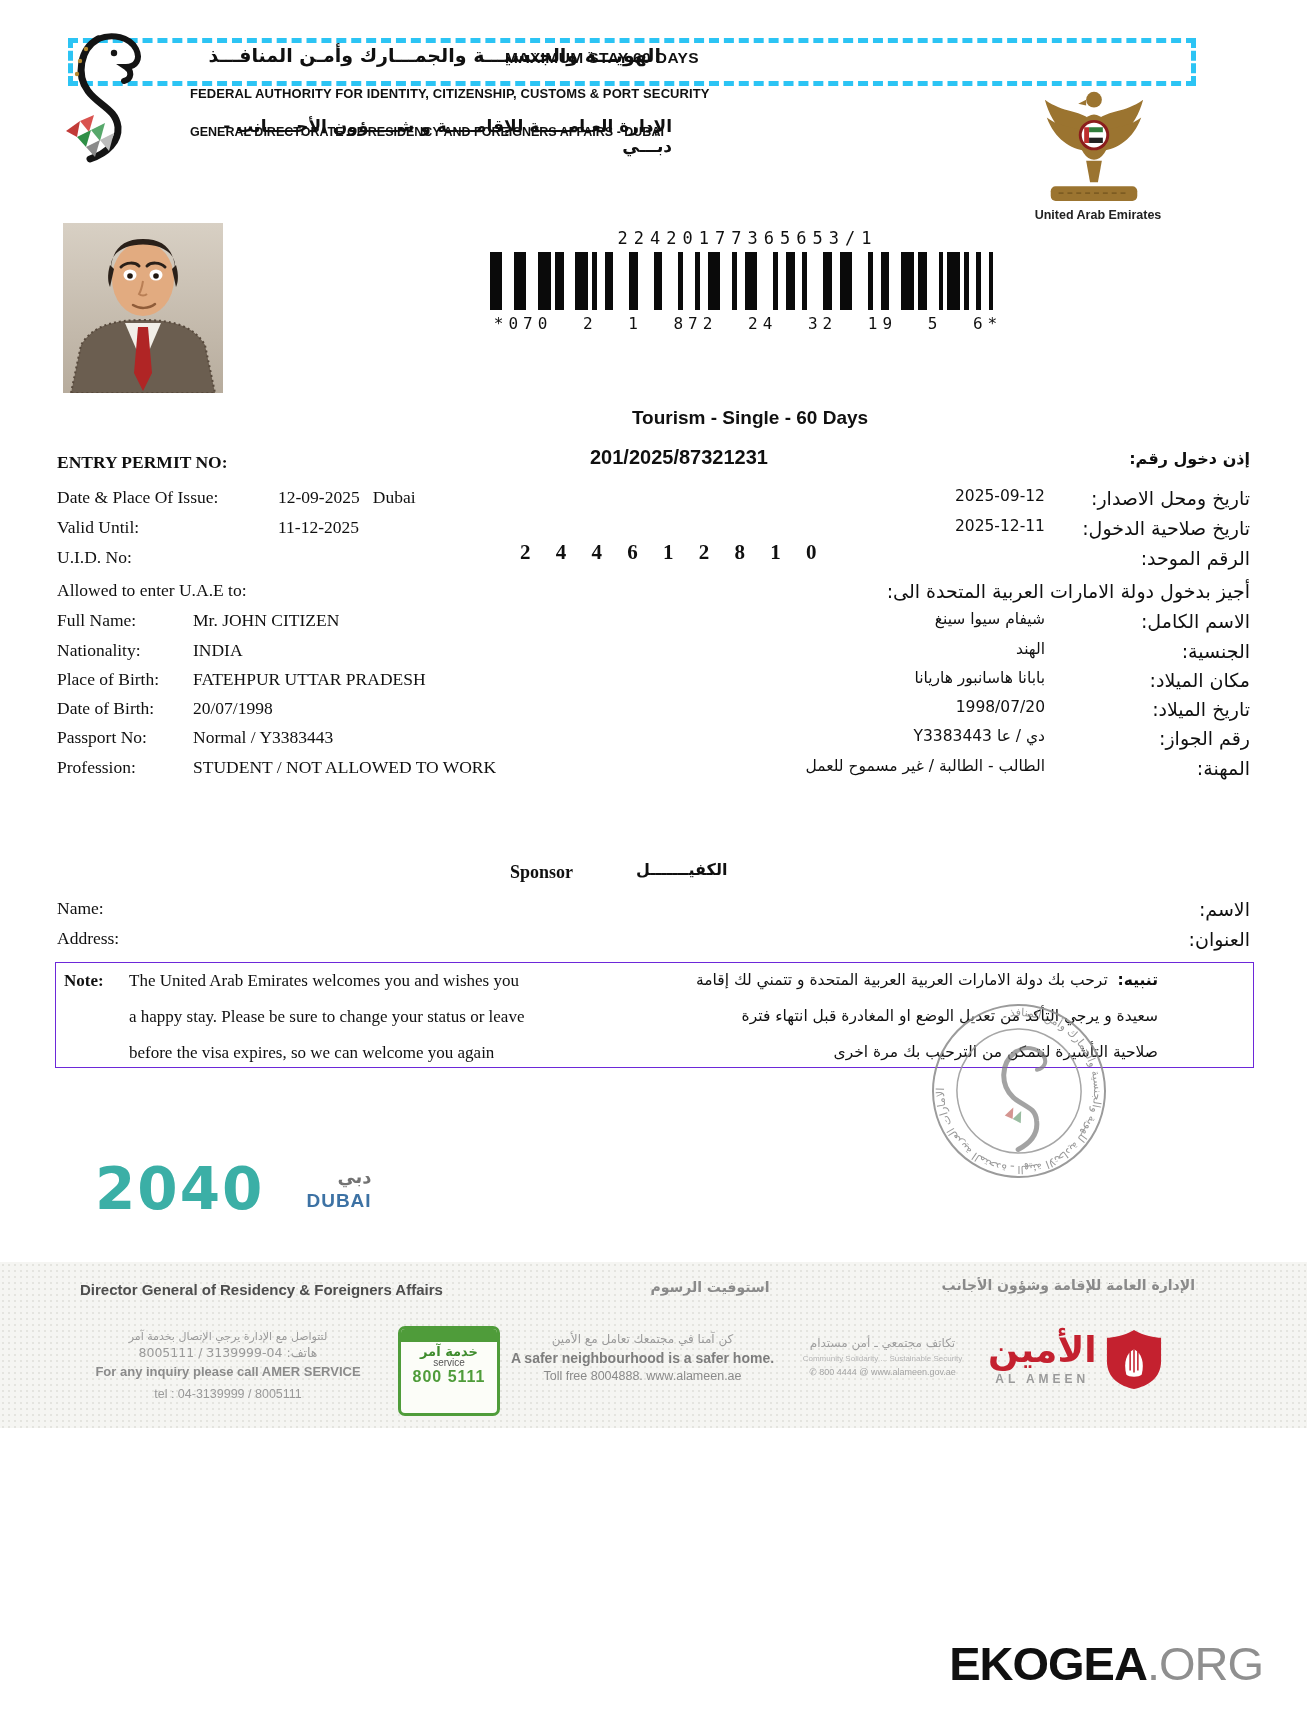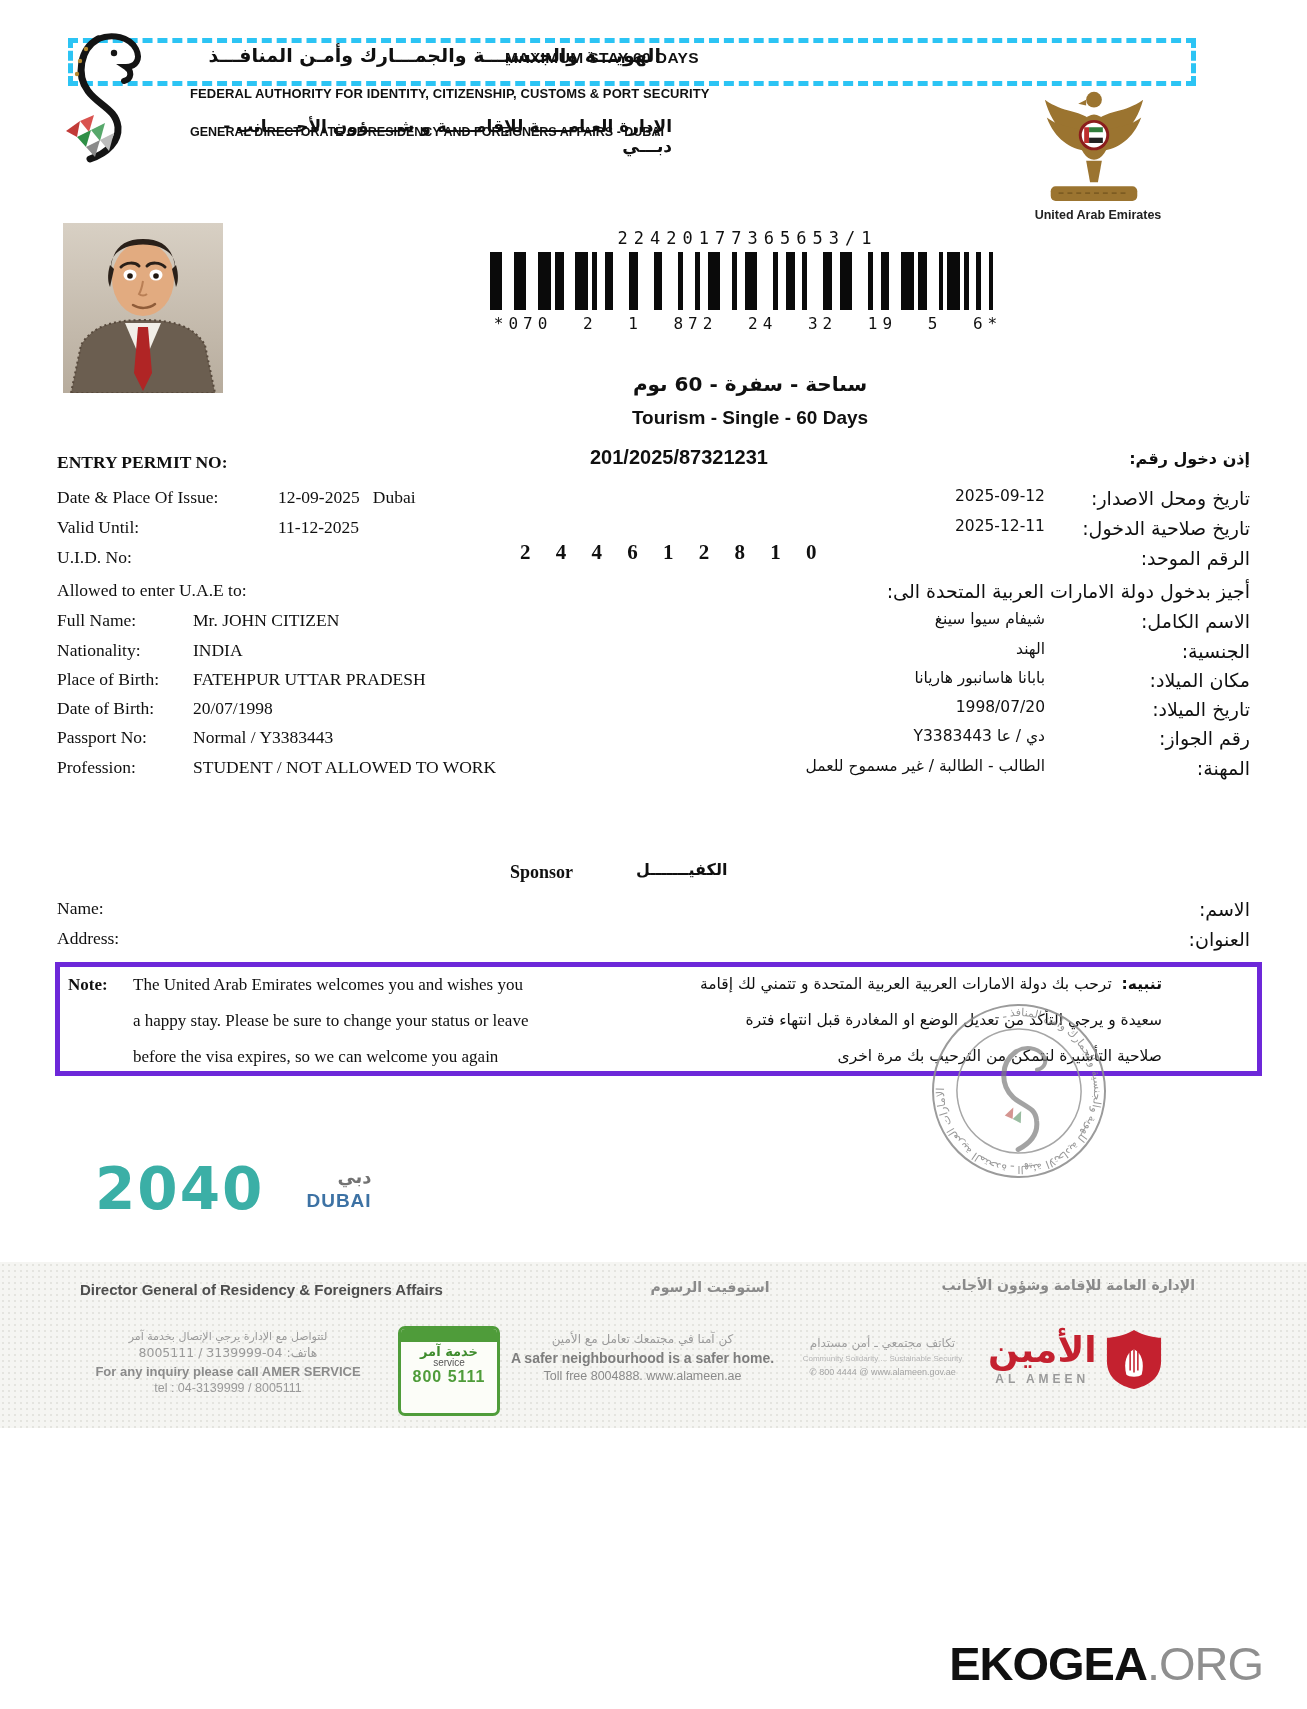--- a/index.html
+++ b/index.html
@@ -35,21 +35,21 @@
   .fvalue{position:absolute;left:193px;}
   .fvalue2{position:absolute;left:278px;}
   .favalue{position:absolute;right:262px;font-size:15.5px;text-align:right;}
   .falabel{position:absolute;right:57px;font-size:19px;text-align:left;}
 
   .uid-val{left:520px;top:540px;font-size:21px;font-weight:bold;letter-spacing:6px;word-spacing:8px;}
 
   .sponsor-en{left:510px;top:862px;font-size:18px;font-weight:bold;}
   .sponsor-ar{left:636px;top:860px;font-size:16px;font-weight:bold;}
 
-  .note-box{left:55px;top:962px;width:1197px;height:104px;border:5px solid #6d28d9;}
+  .note-box{left:55px;top:962px;width:1197px;height:104px;border:1px solid #6d28d9;}
   .note-label{position:absolute;left:8px;top:8px;font-size:17px;font-weight:bold;}
   .note-line{position:absolute;left:73px;font-size:17px;}
   .note-ar-line{position:absolute;right:95px;font-size:15.5px;text-align:right;}
   .note-ar-label{font-weight:bold;}
 
   
   .d2040{left:95px;top:1160px;display:flex;align-items:flex-start;}
   .d2040-year{font-family:"DejaVu Sans",sans-serif;font-weight:bold;font-size:58px;line-height:58px;color:#3bafa6;letter-spacing:2px;}
   .d2040-col{margin-left:10px;margin-top:4px;text-align:left;}
   .d2040-ar{font-size:18px;line-height:26px;color:#737373;font-weight:bold;text-align:right;}
@@ -62,21 +62,21 @@
     background:#f5f5f2;
     background-image:radial-gradient(#e4e4df 1px, transparent 1px);background-size:6px 6px;}
   .f-director{left:80px;top:1281px;font-size:15px;font-weight:bold;color:#4e4e4e;}
   .f-fees{left:620px;top:1279px;width:180px;text-align:center;font-size:14px;color:#8a8a8a;font-weight:bold;}
   .f-dept{right:112px;top:1277px;font-size:14px;color:#8a8a8a;font-weight:bold;text-align:right;}
 
   .f-amer{left:88px;top:1330px;width:280px;text-align:center;color:#9a9a9a;}
   .f-amer .l1{font-size:11px;}
   .f-amer .l2{font-size:12.5px;margin-top:2px;}
   .f-amer .l3{font-family:"Liberation Sans",sans-serif;font-size:13px;font-weight:bold;color:#8b8b8b;margin-top:4px;}
-  .f-amer .l4{font-family:"Liberation Sans",sans-serif;font-size:12.5px;color:#9a9a9a;margin-top:2px;}
+  .f-amer .l4{font-family:"Liberation Sans",sans-serif;font-size:12.5px;color:#9a9a9a;margin-top:8px;}
 
   .amer-badge{left:398px;top:1326px;width:96px;height:84px;border:3px solid #4f9c3a;border-radius:7px;background:#fcfdf8;overflow:hidden;}
   .amer-badge .strip{height:13px;background:#4f9c3a;}
   .amer-badge .t-ar{font-size:13px;font-weight:bold;color:#3f8c2e;text-align:center;margin-top:2px;}
   .amer-badge .t-en{font-family:"Liberation Sans",sans-serif;font-size:10px;color:#555;text-align:center;margin-top:-2px;}
   .amer-badge .t-ph{font-family:"Liberation Sans",sans-serif;font-size:16px;font-weight:bold;color:#4f9c3a;text-align:center;letter-spacing:1px;}
 
   .f-safe{left:505px;top:1332px;width:275px;text-align:center;}
   .f-safe .l1{font-size:12px;color:#9a9a9a;}
   .f-safe .l2{font-family:"Liberation Sans",sans-serif;font-size:14px;font-weight:bold;color:#7d7d7d;margin-top:4px;}
@@ -226,21 +226,20 @@
       <span style="flex: 1 1 0%; background: transparent;"></span>
       <span style="flex: 1.2 1 0%; background: rgb(10, 10, 10);"></span>
       <span style="flex: 2 1 0%; background: transparent;"></span>
       <span style="flex: 1.2 1 0%; background: rgb(10, 10, 10);"></span>
       <span style="flex: 2 1 0%; background: transparent;"></span>
       <span style="flex: 1 1 0%; background: rgb(10, 10, 10);"></span>
       <span style="flex: 3 1 0%; background: transparent;"></span>
     </div>
   <div class="abs bc-bot mono">*070 2 1 872 24 32 19 5 6*</div>
 
-  <div class="abs visa-ar ar">سىاحة - سفرة - 60 ىوم</div>
   <div class="abs visa-en sans">Tourism - Single - 60 Days</div>
 
   <div class="abs permit-en">ENTRY PERMIT NO:</div>
   <div class="abs permit-no sans">201/2025/87321231</div>
   <div class="abs permit-ar ar">إذن دخول رقم:</div>
 
   <div class="abs row" style="top:487px">
     <span class="flabel">Date &amp; Place Of Issue:</span>
     <span class="fvalue2">12-09-2025&nbsp;&nbsp;&nbsp;Dubai</span>
     <span class="favalue ar">2025-09-12</span>

